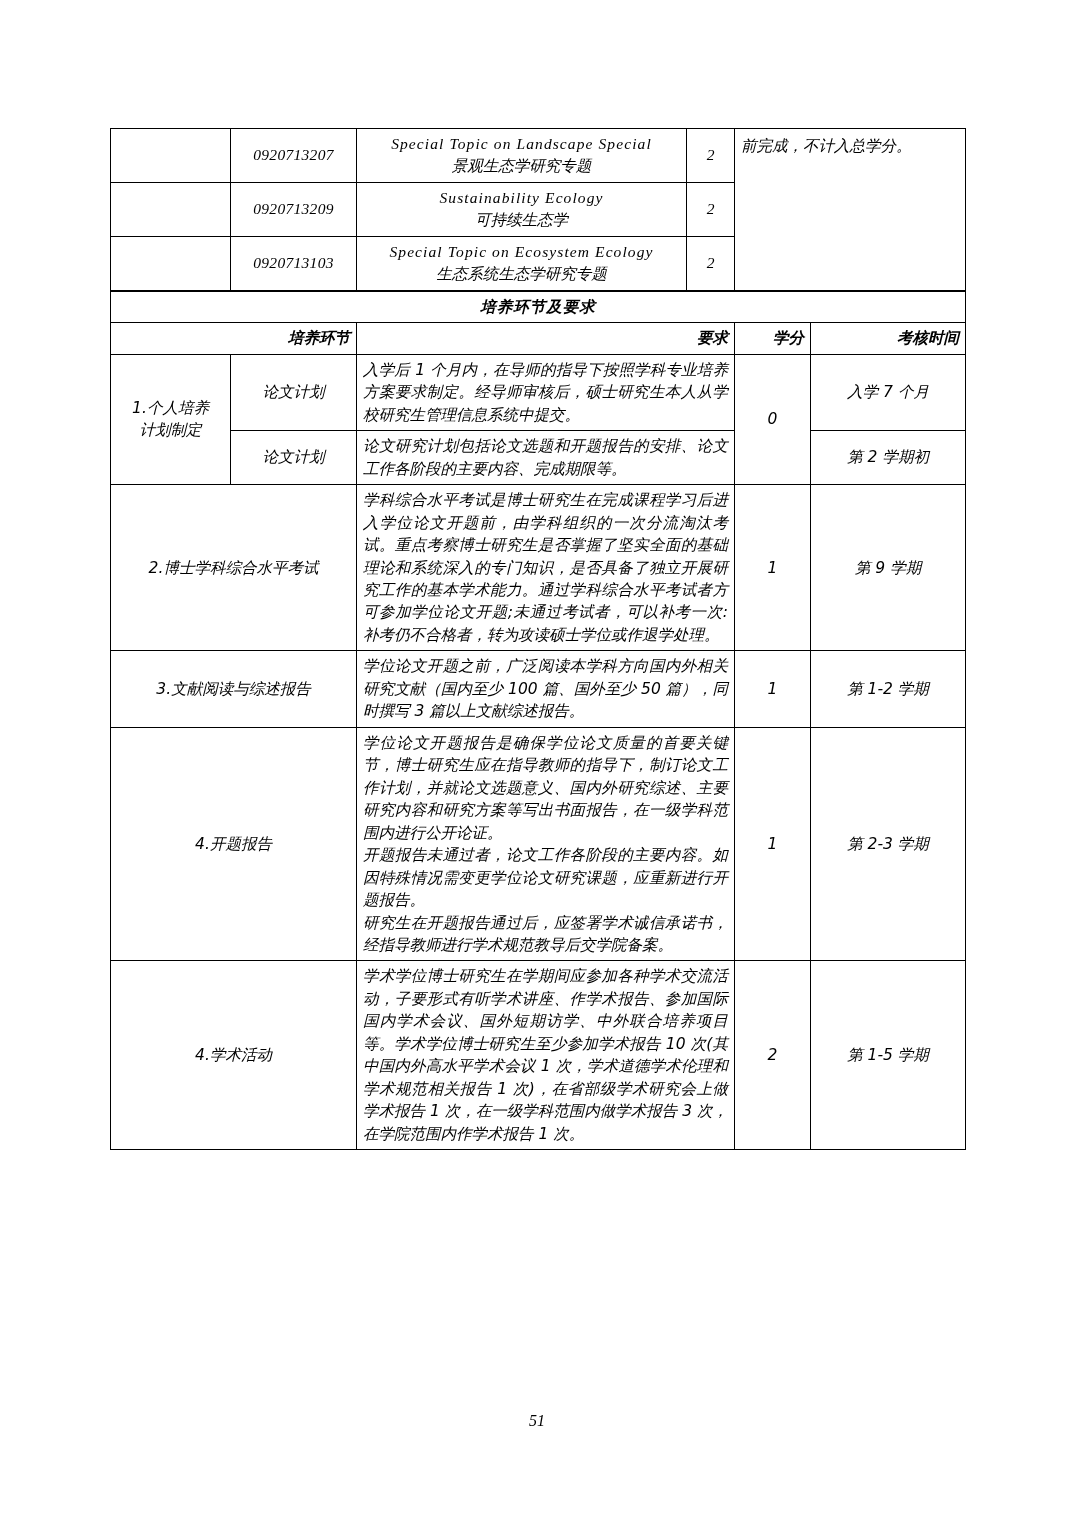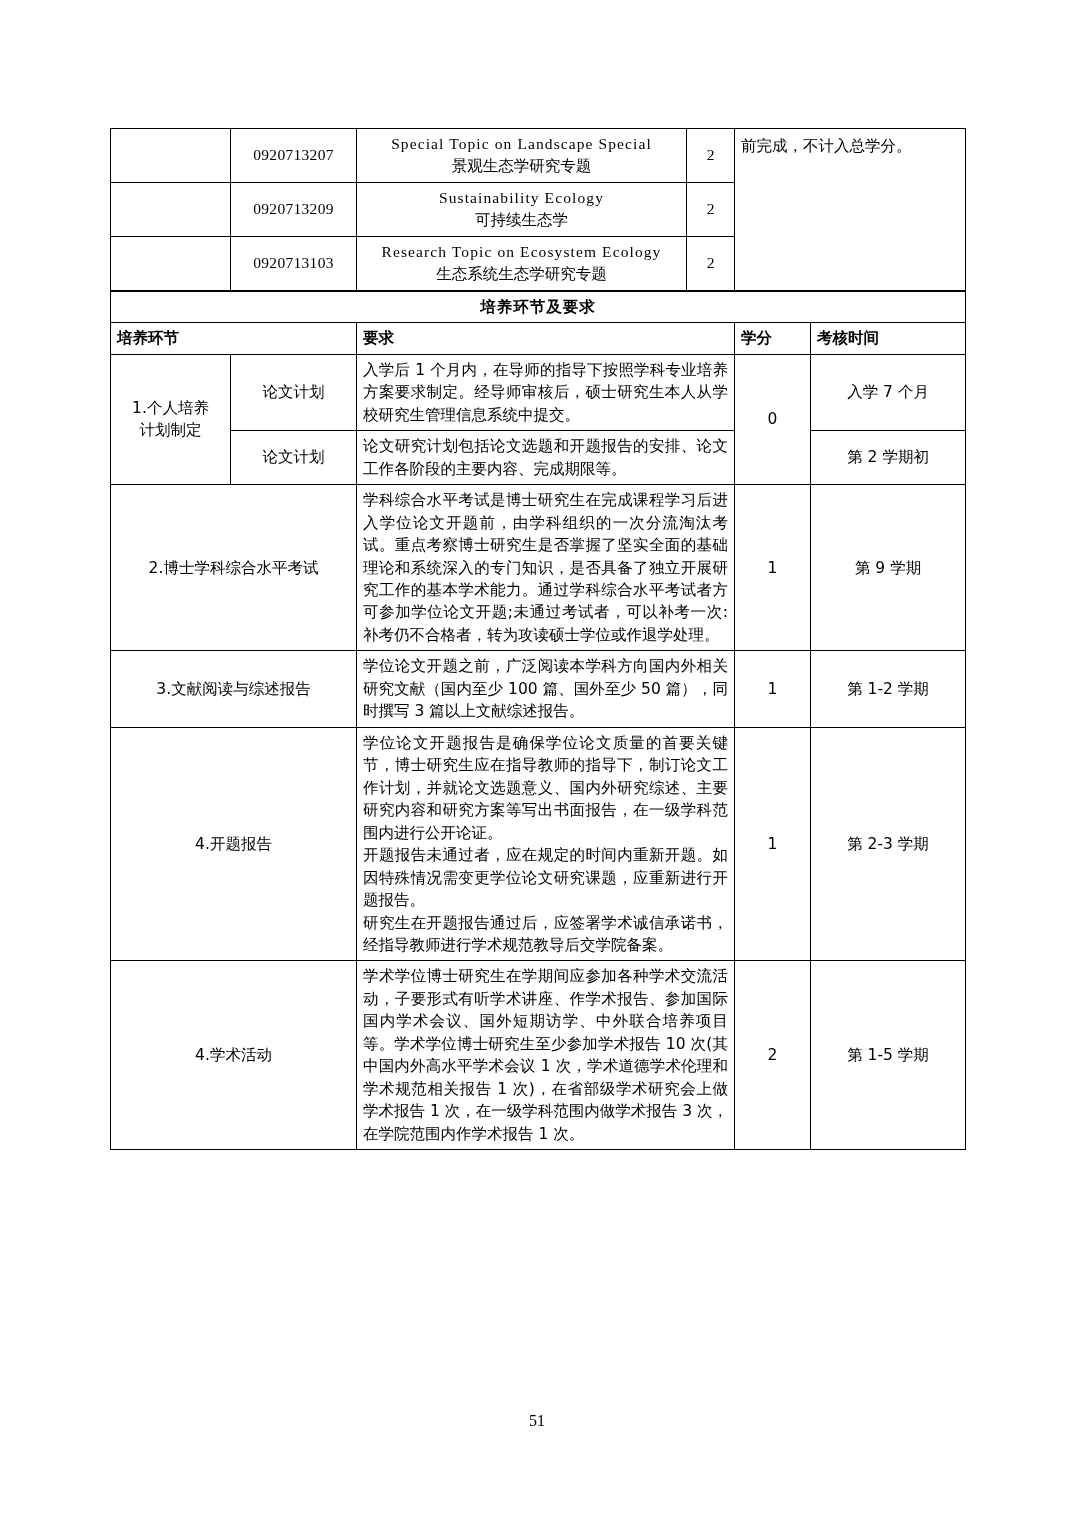--- a/index.html
+++ b/index.html
@@ -13,20 +13,21 @@
     font-family: "Liberation Serif", "DejaVu Serif", serif;
     color: #000;
     position: relative;
   }
   .page {
     width: 1074px;
     height: 1520px;
     box-sizing: border-box;
     padding: 128px 66px 0 110px;
     position: relative;
+    font-style: italic;
   }
   table.doc {
     border-collapse: collapse;
     width: 855px;
     table-layout: fixed;
   }
   table.doc td {
     border: 1px solid #000;
     padding: 4px 6px;
     vertical-align: middle;
@@ -49,21 +50,21 @@
   }
   .titlebar {
     text-align: center;
     font-weight: bold;
     font-size: 16.5px;
     padding: 8px 0;
     letter-spacing: 1px;
     margin-top: 24px;
   }
   .hdr {
-    text-align: left;
+    text-align: right;
     font-weight: bold;
     font-size: 16px;
     padding: 8px 0;
   }
   .stagename {
     text-align: center;
     font-size: 16px;
     line-height: 1.5;
   }
   .req {
@@ -113,21 +114,21 @@
         <td class="ctr">
           <div class="en">Sustainability Ecology</div>
           <div class="cn">可持续生态学</div>
         </td>
         <td class="credits">2</td>
       </tr>
       <tr>
         <td>&nbsp;</td>
         <td class="code">0920713103</td>
         <td class="ctr">
-          <div class="en">Research Topic on Ecosystem Ecology</div>
+          <div class="en">Special Topic on Ecosystem Ecology</div>
           <div class="cn">生态系统生态学研究专题</div>
         </td>
         <td class="credits">2</td>
       </tr>
     </tbody>
   </table>
 
   <table class="doc">
     <colgroup>
       <col style="width:120px">
@@ -173,21 +174,21 @@
       <tr>
         <td class="stagename cn" colspan="2">3.文献阅读与综述报告</td>
         <td class="req just cn">学位论文开题之前，广泛阅读本学科方向国内外相关研究文献（国内至少 100 篇、国外至少 50 篇），同时撰写 3 篇以上文献综述报告。</td>
         <td class="credits cn">1</td>
         <td class="whenc cn">第 1-2 学期</td>
       </tr>
 
       <tr>
         <td class="stagename cn" colspan="2">4.开题报告</td>
         <td class="req just cn" style="white-space:pre-line">学位论文开题报告是确保学位论文质量的首要关键节，博士研究生应在指导教师的指导下，制订论文工作计划，并就论文选题意义、国内外研究综述、主要研究内容和研究方案等写出书面报告，在一级学科范围内进行公开论证。
-开题报告未通过者，应在规定的时间内重新开题。如因特殊情况需变更学位论文研究课题，应重新进行开题报告。
+开题报告未通过者，论文工作各阶段的主要内容。如因特殊情况需变更学位论文研究课题，应重新进行开题报告。
 研究生在开题报告通过后，应签署学术诚信承诺书，经指导教师进行学术规范教导后交学院备案。</td>
         <td class="credits cn">1</td>
         <td class="whenc cn">第 2-3 学期</td>
       </tr>
 
       <tr>
         <td class="stagename cn" colspan="2">4.学术活动</td>
         <td class="req just cn">学术学位博士研究生在学期间应参加各种学术交流活动，子要形式有听学术讲座、作学术报告、参加国际国内学术会议、国外短期访学、中外联合培养项目等。学术学位博士研究生至少参加学术报告 10 次(其中国内外高水平学术会议 1 次，学术道德学术伦理和学术规范相关报告 1 次)，在省部级学术研究会上做学术报告 1 次，在一级学科范围内做学术报告 3 次，在学院范围内作学术报告 1 次。</td>
         <td class="credits cn">2</td>
         <td class="whenc cn">第 1-5 学期</td>

